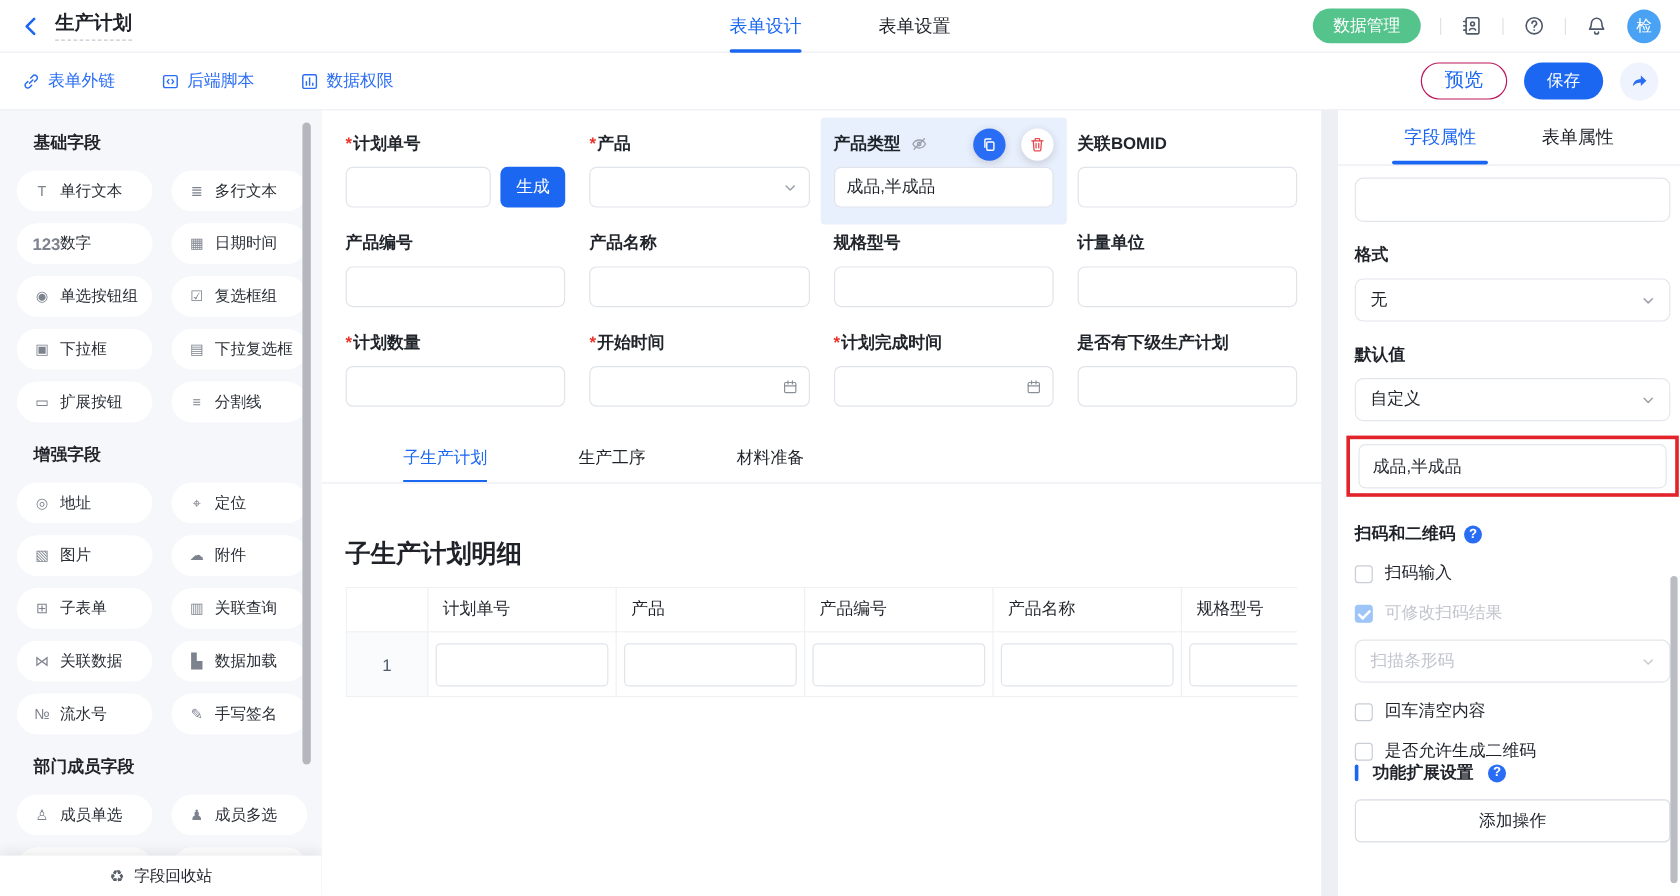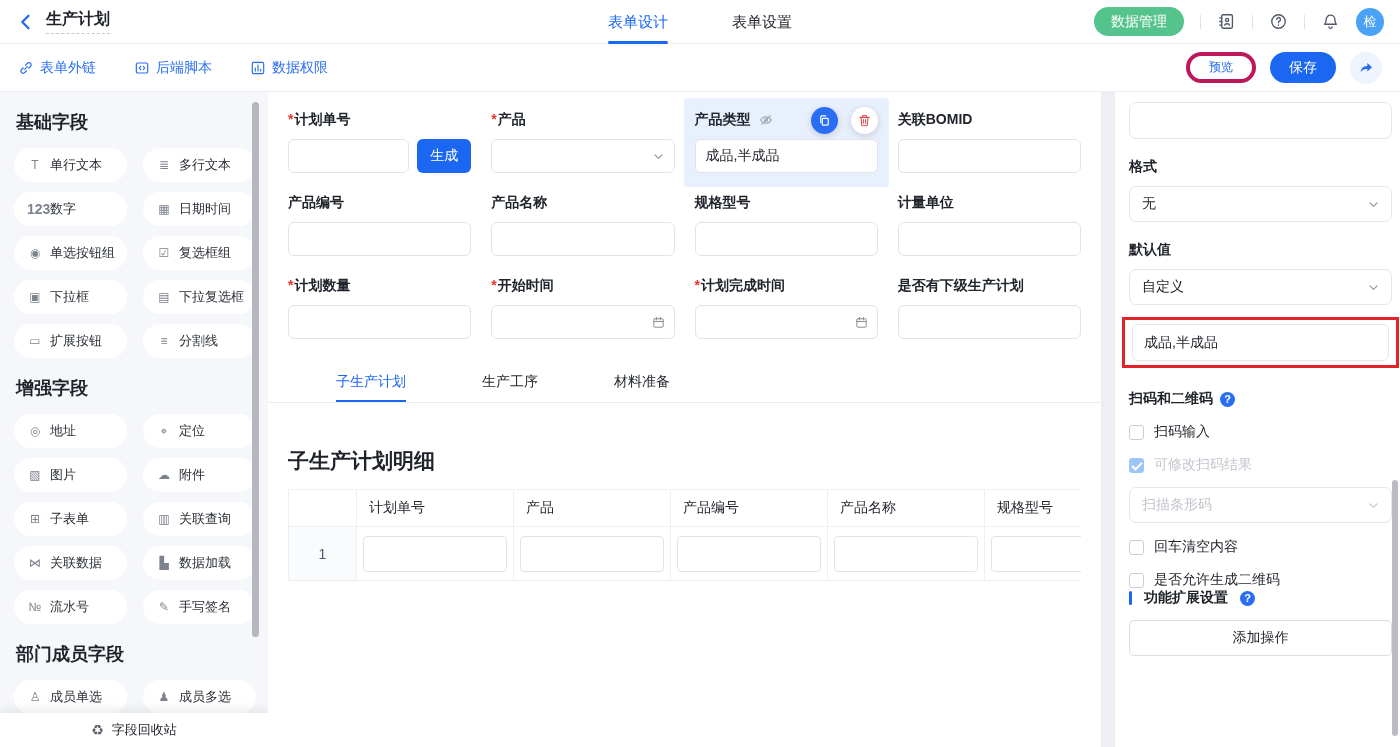--- a/index.html
+++ b/index.html
@@ -20,30 +20,30 @@
   .pill-green { background:#55c48c; color:#fff; border:none; border-radius:15px; height:29px; padding:0 17px; font-size:14px; cursor:pointer; }
   .vdiv { width:1px; height:14px; background:#dfe2e8; }
   .hd-icon { display:flex; align-items:center; cursor:pointer; }
   .avatar { width:28px; height:28px; border-radius:50%; background:#4aa2f5; color:#fff; font-size:13px; display:flex; align-items:center; justify-content:center; cursor:pointer; }
 
   
   .toolbar { height:48px; background:#fff; border-bottom:1px solid #eceef2; display:flex; align-items:center; padding:0 18px; flex:none; }
   .tb-links { display:flex; align-items:flex-end; gap:38px; }
   .tb-link { display:flex; align-items:center; gap:6px; color:#2a6df5; font-size:14px; cursor:pointer; }
   .tb-right { margin-left:auto; display:flex; align-items:center; gap:14px; }
-  .btn-outline { height:31px; padding:0 19px; border:4px solid #be185d; color:#1b67f2; background:#fff; border-radius:16px; font-size:12px; cursor:pointer; }
+  .btn-outline { height:31px; padding:0 19px; border:1px solid #be185d; color:#1b67f2; background:#fff; border-radius:16px; font-size:16px; cursor:pointer; }
   .btn-primary { height:31px; padding:0 19px; border:none; color:#fff; background:#1b67f2; border-radius:16px; font-size:14px; cursor:pointer; }
   .share-circle { width:32px; height:32px; border-radius:50%; background:#eef3fe; display:flex; align-items:center; justify-content:center; cursor:pointer; }
 
   
   .bodywrap { flex:1; display:flex; min-height:0; background:#edeff4; }
 
   
   .sidebar { width:268px; background:#f6f7fa; position:relative; padding:16px 12px 0 14px; overflow:hidden; flex:none; }
-  .side-sec-title { font-size:18px; font-weight:700; margin:14px 0 14px 2px; }
+  .side-sec-title { font-size:14px; font-weight:700; margin:14px 0 14px 14px; }
   .side-sec-title:first-child { margin-top:2px; }
   .pill-grid { display:grid; grid-template-columns:1fr 1fr; column-gap:16px; row-gap:10px; }
   .fpill { background:#fff; height:34px; border-radius:17px; display:flex; align-items:center; padding-left:13px; font-size:13px; color:#2a2f36; cursor:grab; white-space:nowrap; overflow:hidden; }
   .fpill .glyph { color:#7d838e; font-size:12px; margin-right:7px; width:16px; text-align:center; flex:none; }
   .recycle-bar { position:absolute; left:0; right:0; bottom:0; height:34px; background:#fff; box-shadow:0 -3px 10px rgba(31,35,41,.09); display:flex; align-items:center; justify-content:center; gap:8px; font-size:13px; cursor:pointer; z-index:3; }
   .recycle-bar .glyph { color:#575e69; font-size:14px; }
   .side-scroll { position:absolute; right:9px; top:10px; width:7px; height:535px; background:#b4b7bd; border-radius:4px; z-index:4; cursor:pointer; }
 
   
   .canvas { flex:1; background:#fff; margin-right:14px; padding:18px 20px 0 20px; overflow:hidden; position:relative; min-width:0; }
@@ -469,20 +469,24 @@
               <td><input class="cell-ipt" style=""></td>
               <td><input class="cell-ipt" style=""></td>
               <td><input class="cell-ipt" style=""></td>
             </tr>
           </tbody>
         </table>
       </div>
     </div>
 
     <div class="panel">
+      <div class="panel-tabs">
+        <div class="p-tab active">字段属性</div>
+        <div class="p-tab">表单属性</div>
+      </div>
       <div class="panel-body">
         <input class="p-ipt" style="">
 
         <div class="p-label">格式</div>
         <div class="p-sel">
           <span>无</span>
           <span class="box-icon">
               <svg width="15" height="15" viewBox="0 0 24 24" fill="none" stroke="#9aa1ab" stroke-width="2" stroke-linecap="round" stroke-linejoin="round">
                 <path d="M6.5 9.5 12 15l5.5-5.5"></path>
               </svg>

